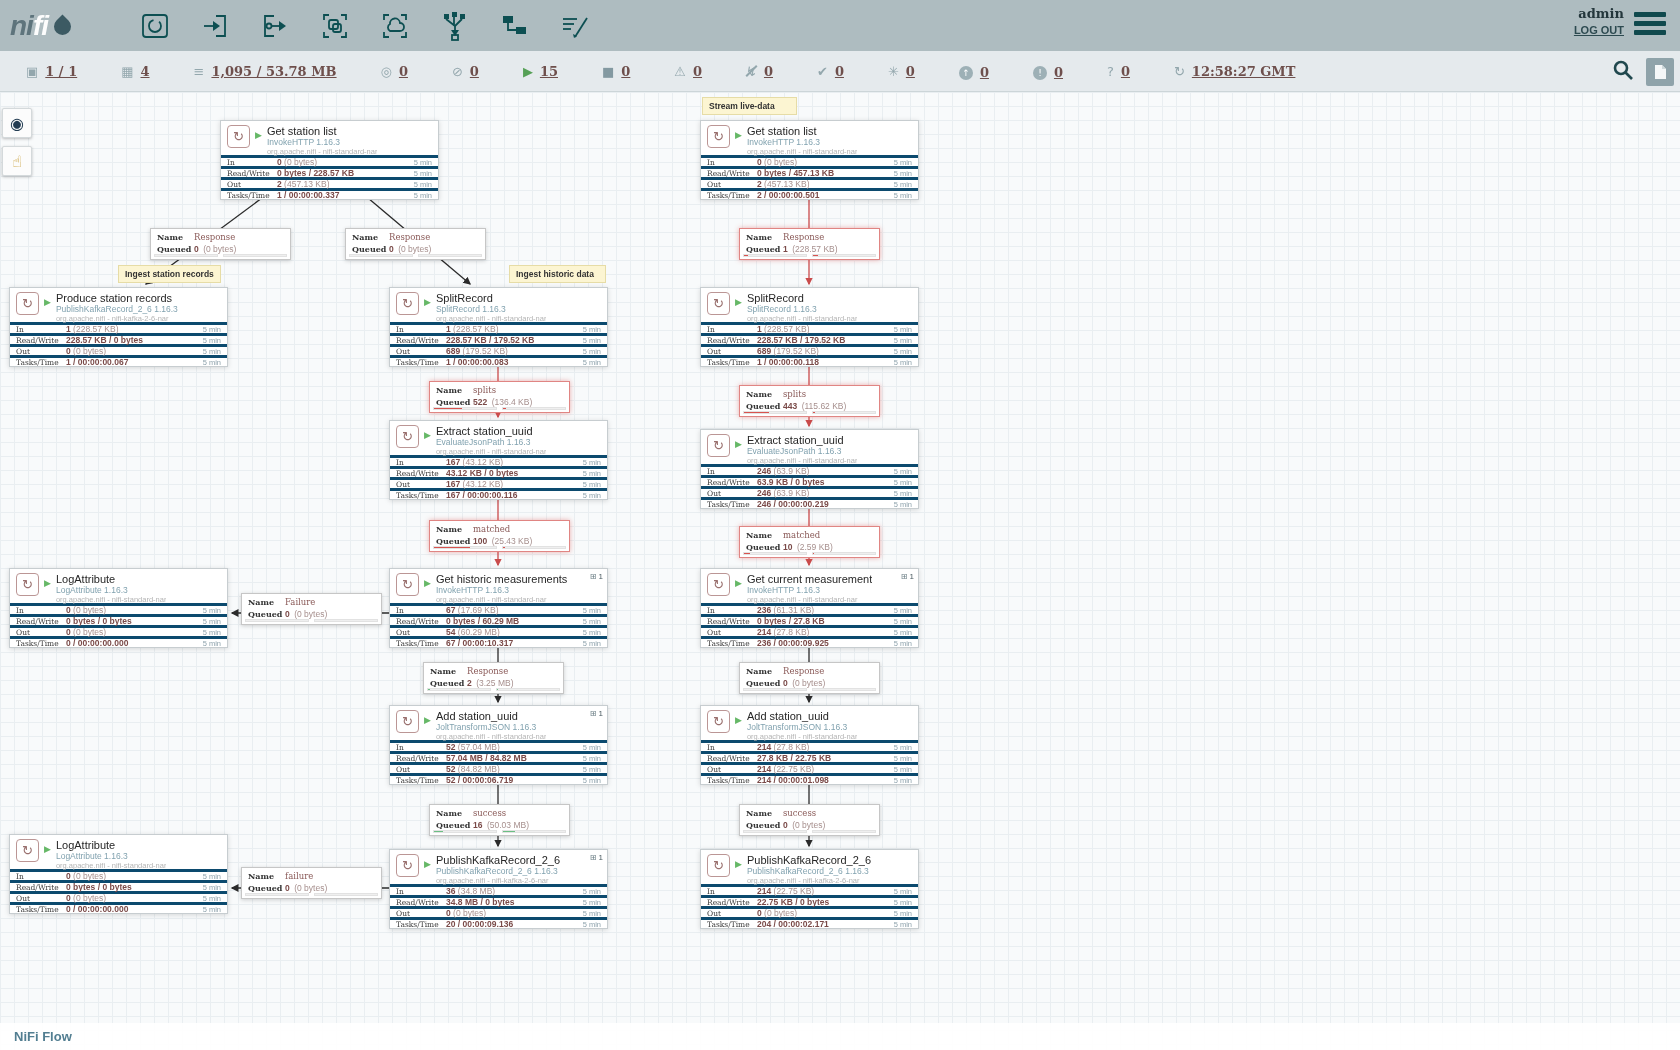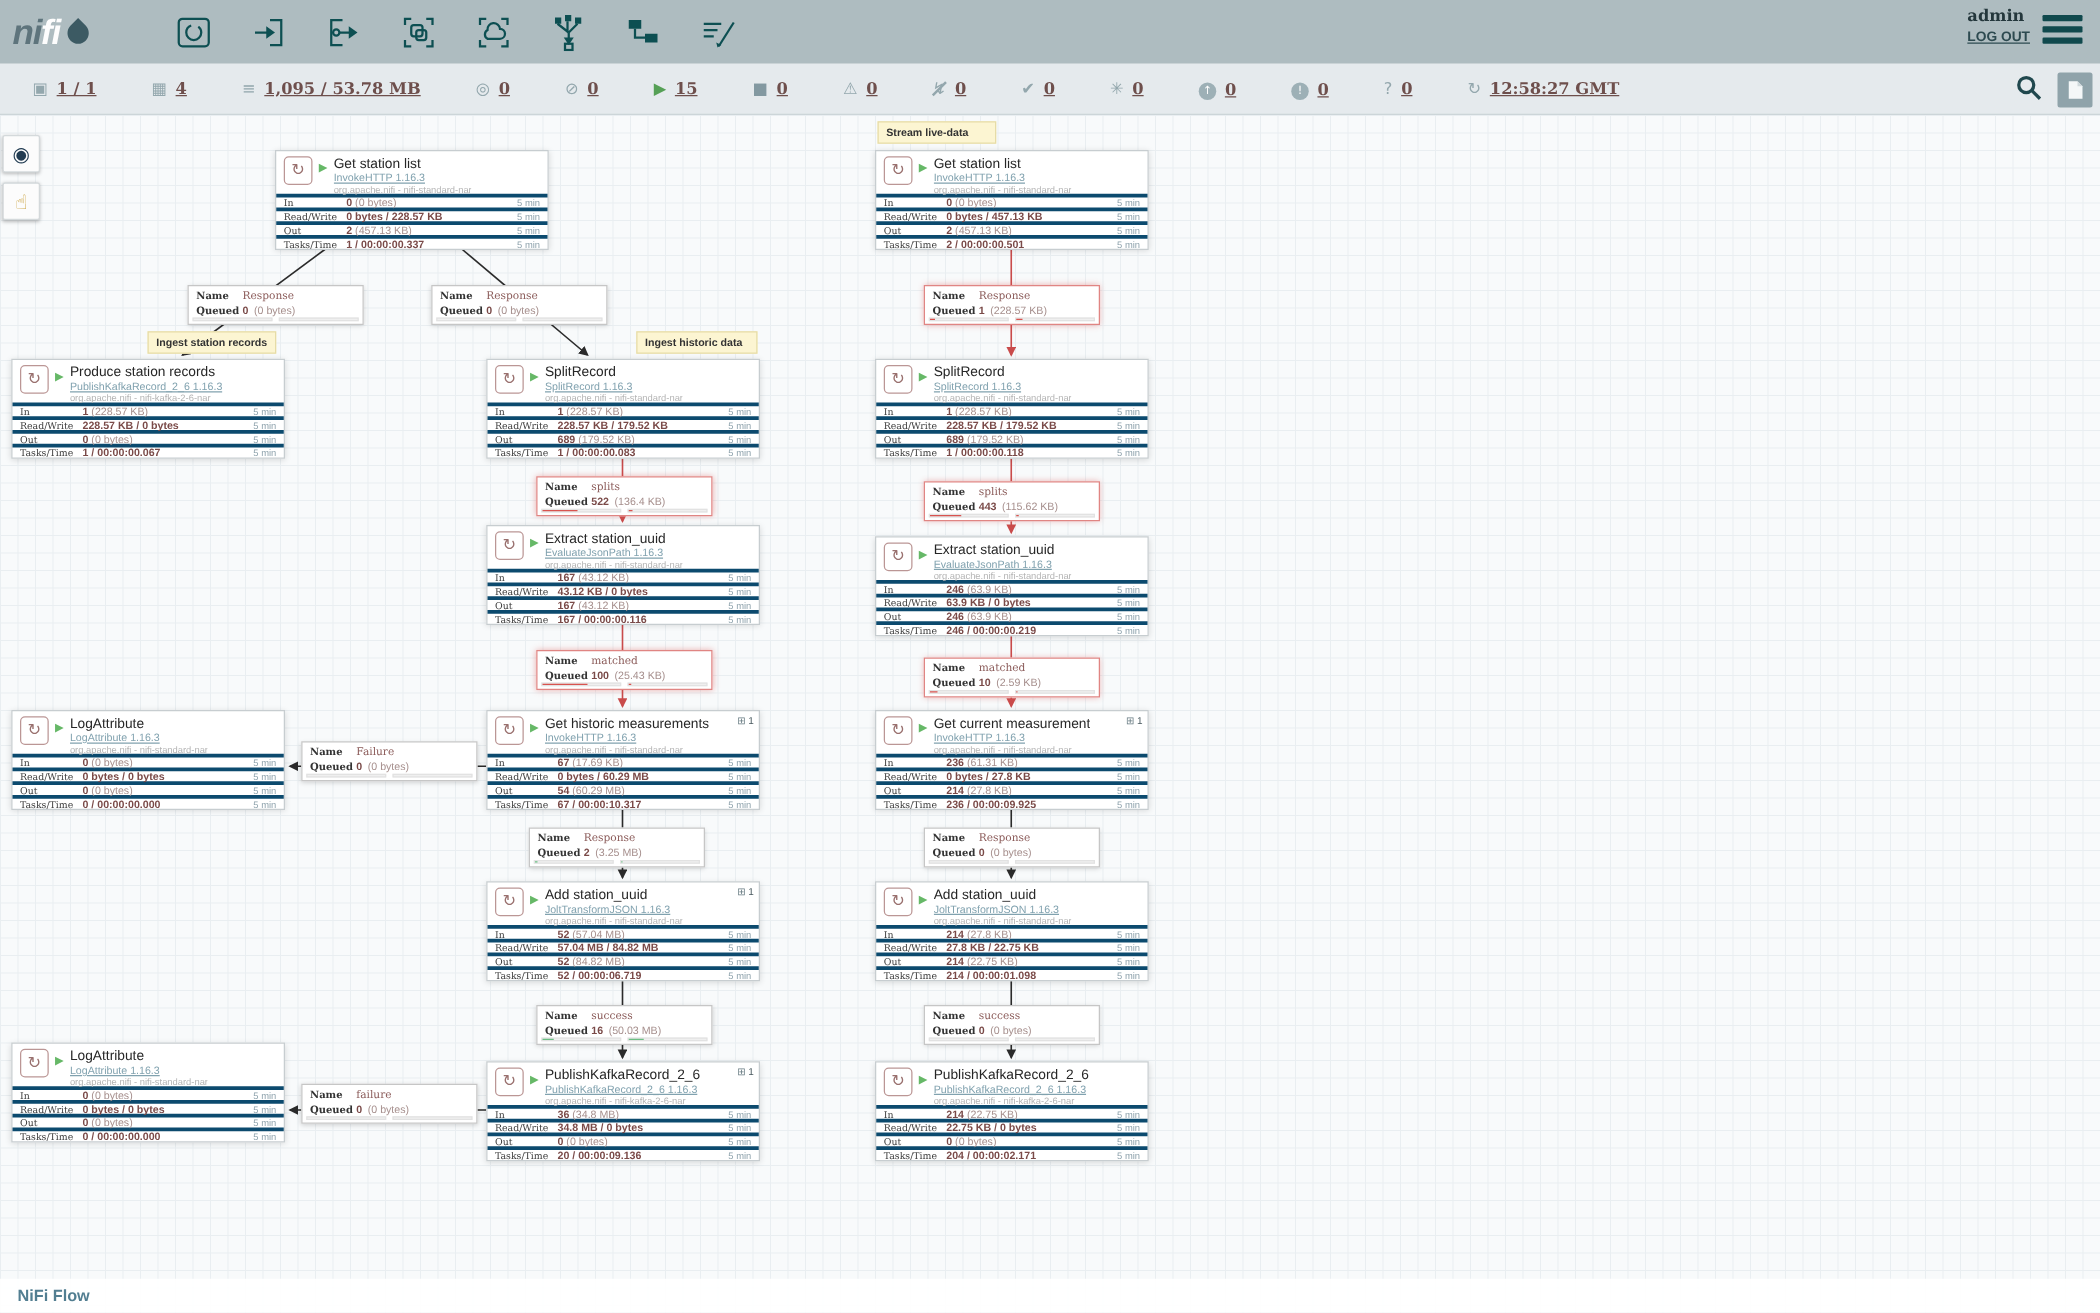--- a/index.html
+++ b/index.html
@@ -8,21 +8,21 @@
   
   #header { height:51px; background:#aebcc0; display:flex; align-items:center; position:relative; }
   .logo { display:flex; align-items:center; margin-left:10px; width:110px; }
   .logo-ni { font:italic 800 28px "Liberation Sans",sans-serif; color:#5e747c; letter-spacing:-1px; }
   .logo-fi { font:italic 800 28px "Liberation Sans",sans-serif; color:#fdfdfd; letter-spacing:-1px; }
   .drop { width:17px; height:17px; background:#3c5a63; border-radius:0 50% 50% 50%; transform:rotate(45deg); margin-left:6px; margin-top:2px; }
   #toolbar { display:flex; align-items:center; gap:26px; margin-left:18px; }
   .tb { width:34px; height:34px; background:transparent; border:none; cursor:grab; display:flex; align-items:center; justify-content:center; }
   .tb svg { stroke:#0d4f52; fill:none; stroke-width:1.8; }
   .tb svg .f { fill:#0d4f52; stroke:none; }
-  #user-box { position:absolute; right:56px; top:6px; text-align:left; }
+  #user-box { position:absolute; right:56px; top:6px; text-align:right; }
   #user-name { font:600 13px "DejaVu Serif",serif; color:#24373c; }
   #logout { font:700 11px "Liberation Sans",sans-serif; color:#2d4a50; text-decoration:underline; cursor:pointer; margin-top:3px; }
   #hamburger { position:absolute; right:14px; top:12px; width:32px; height:26px; background:none; border:none; cursor:pointer; }
   #hamburger span { display:block; height:5px; background:#10494d; border-radius:1px; margin-bottom:4px; }
 
   
   #status-bar { height:41px; background:#e5eaed; border-bottom:1px solid #ccd5d8; display:flex; align-items:center; padding-left:26px; position:relative; }
   .sb-item { display:inline-flex; align-items:center; margin-right:44px; white-space:nowrap; }
   .sb-ic { font-family:"DejaVu Sans",sans-serif; font-size:13px; color:#93a7ad; margin-right:7px; }
   .sb-ic.circle { width:14px; height:14px; background:#9db0b6; color:#fff; border-radius:50%; font-size:9px; line-height:14px; text-align:center; }
@@ -39,21 +39,21 @@
     background-size:14px 14px; overflow:hidden; }
   #arrow-layer { position:absolute; left:0; top:0; z-index:1; }
 
   
   .proc { position:absolute; width:219px; background:#fff; border:1px solid #c7cdd0; box-shadow:0 1px 5px rgba(0,0,0,.15); z-index:2; cursor:pointer; }
   .proc-head { position:relative; height:34px; display:flex; align-items:flex-start; padding:4px 6px 0; }
   .p-icon { width:23px; height:23px; border:1px solid #bb9695; border-radius:4px; color:#99706e; font-family:"DejaVu Sans",sans-serif; font-size:13px; line-height:21px; text-align:center; flex:0 0 23px; }
   .p-run { color:#66b867; font-family:"DejaVu Sans",sans-serif; font-size:9px; margin:5px 5px 0 5px; }
   .p-titles { line-height:1; overflow:hidden; }
   .p-title { font-size:11px; font-weight:400; color:#262626; line-height:12px; white-space:nowrap; }
-  .p-type { font-size:8.5px; color:#81a2af; line-height:10px; white-space:nowrap;text-decoration:underline; }
+  .p-type { font-size:8.5px; color:#81a2af; line-height:10px; white-space:nowrap; }
   .p-bundle { font-size:7.5px; color:#b4b4b4; line-height:9px; white-space:nowrap; }
   .p-threads { position:absolute; right:4px; top:3px; font-size:8px; color:#4a5a60; display:none; }
   .p-threads .th-ic { font-family:"DejaVu Sans",sans-serif; font-size:8px; color:#6a7d84; margin-right:2px; }
   .stat { display:flex; align-items:center; height:11px; font-size:8.5px; border-top:3px solid #0c4a6e; padding:0 6px; }
   .stat .k { width:50px; flex:0 0 50px; font-family:"DejaVu Serif",serif; font-size:7.5px; color:#3c3c3c; }
   .stat .v { flex:1; white-space:nowrap; overflow:hidden; }
   .stat .cnt { color:#7a4a48; font-weight:700; }
   .stat .sz { color:#a68f8d; }
   .stat .w { flex:0 0 26px; text-align:right; color:#8fa3ad; font-size:7.5px; }
 

